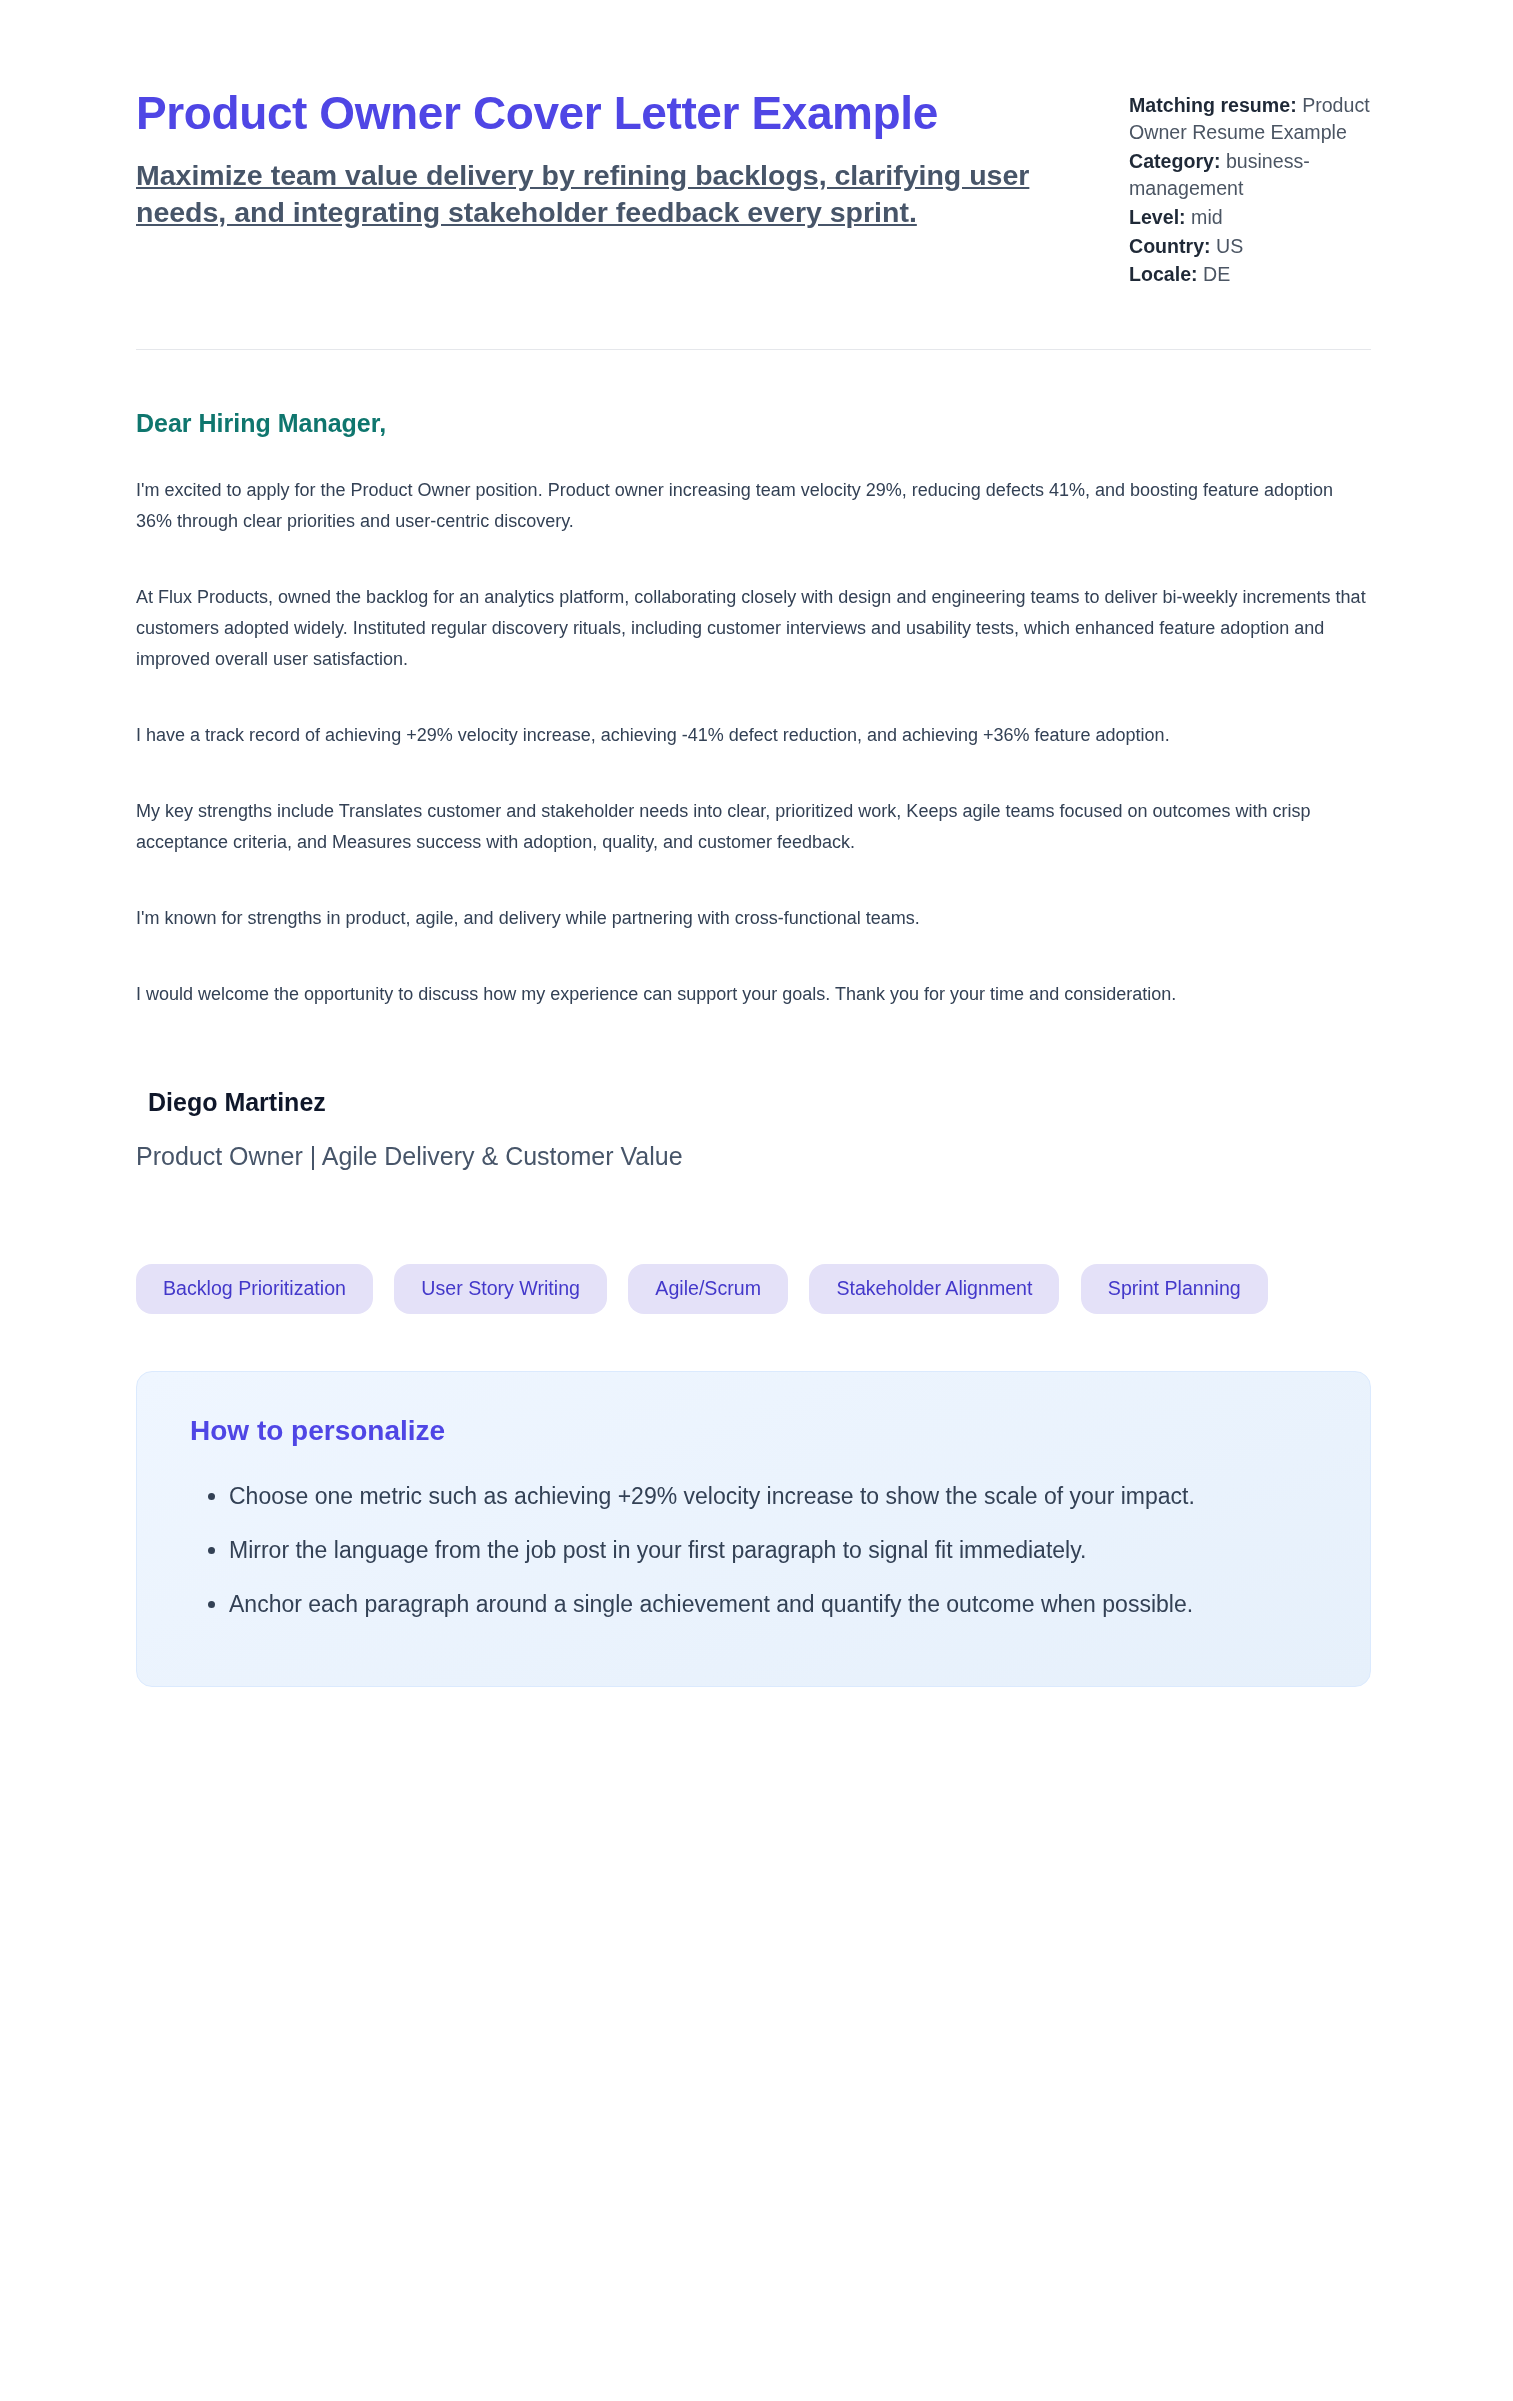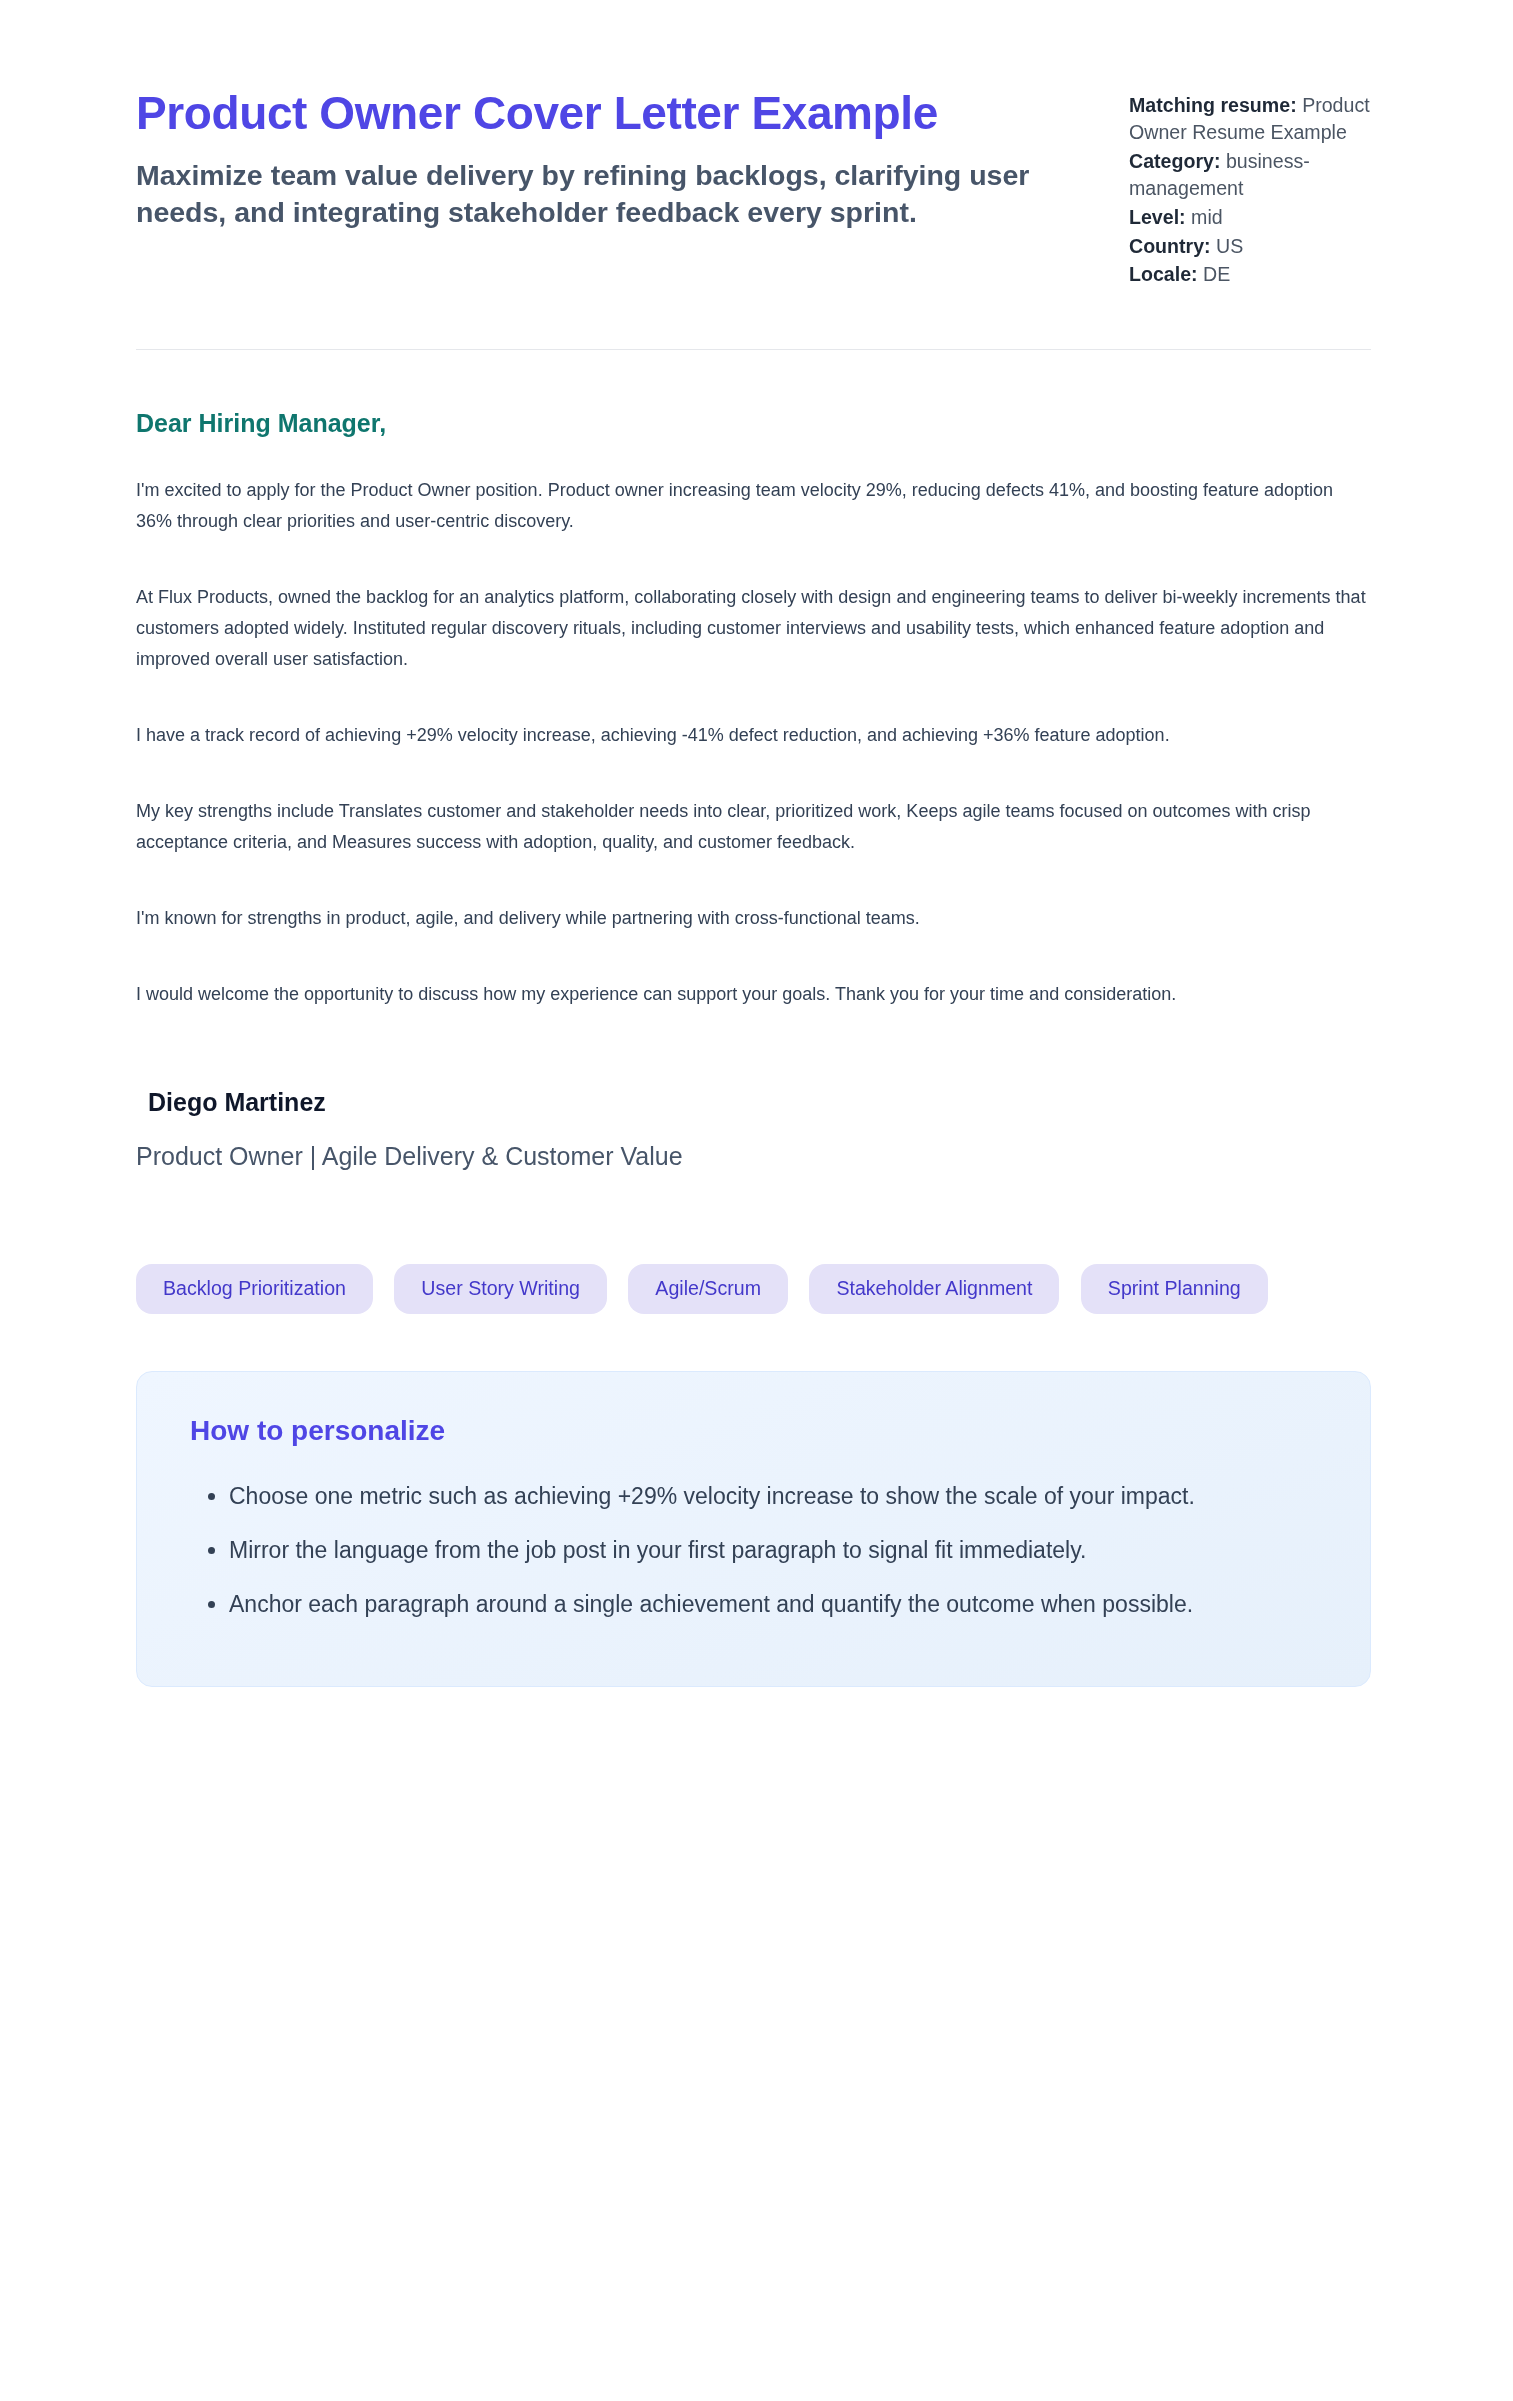--- a/index.html
+++ b/index.html
@@ -31,20 +31,21 @@
     font-weight: 800;
     letter-spacing: -0.4px;
     color: #4f46e5;
   }
   .subtitle {
     margin: 14.2px 0 0;
     font-size: 28.5px;
     line-height: 1.3;
     font-weight: 700;
     color: #475569;
+    text-decoration: underline;
   }
   .meta {
     width: 242px;
     flex-shrink: 0;
     text-align: left;
     font-size: 19.6px;
     line-height: 1.38;
     color: #4b5563;
     padding-top: 7.1px;
   }

